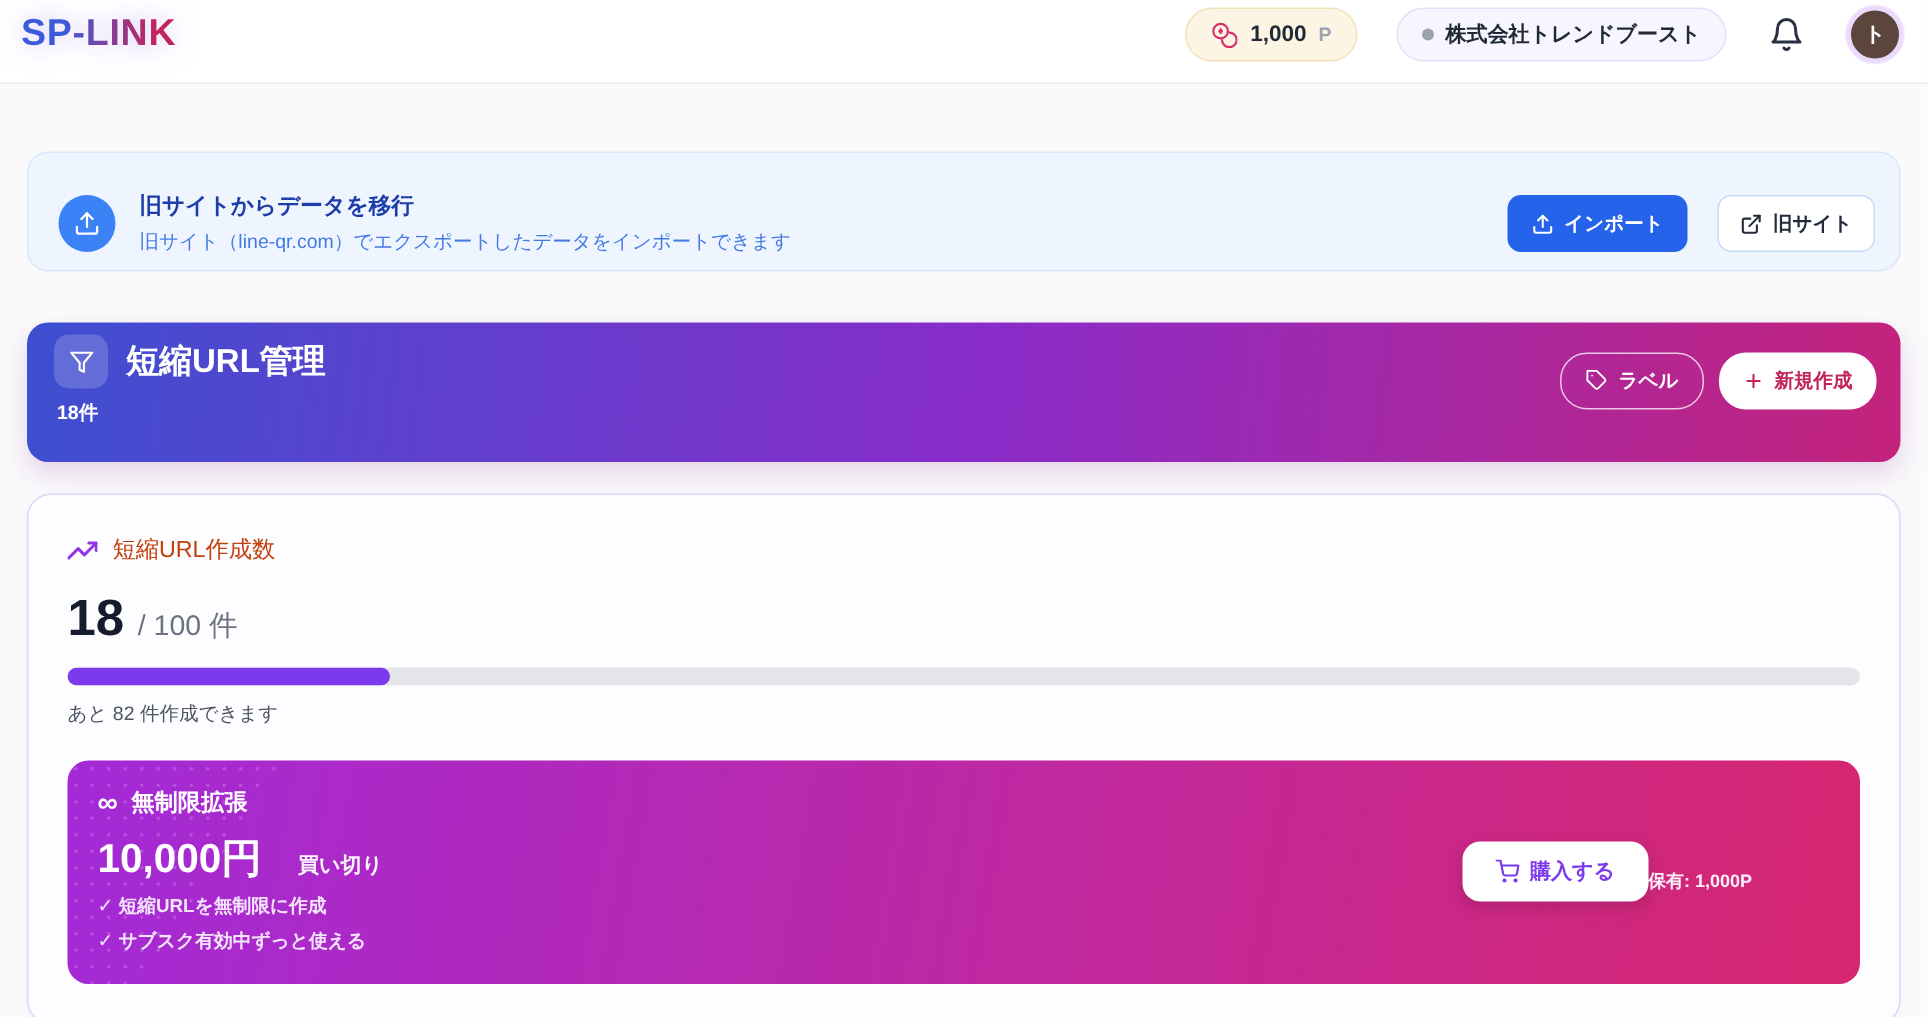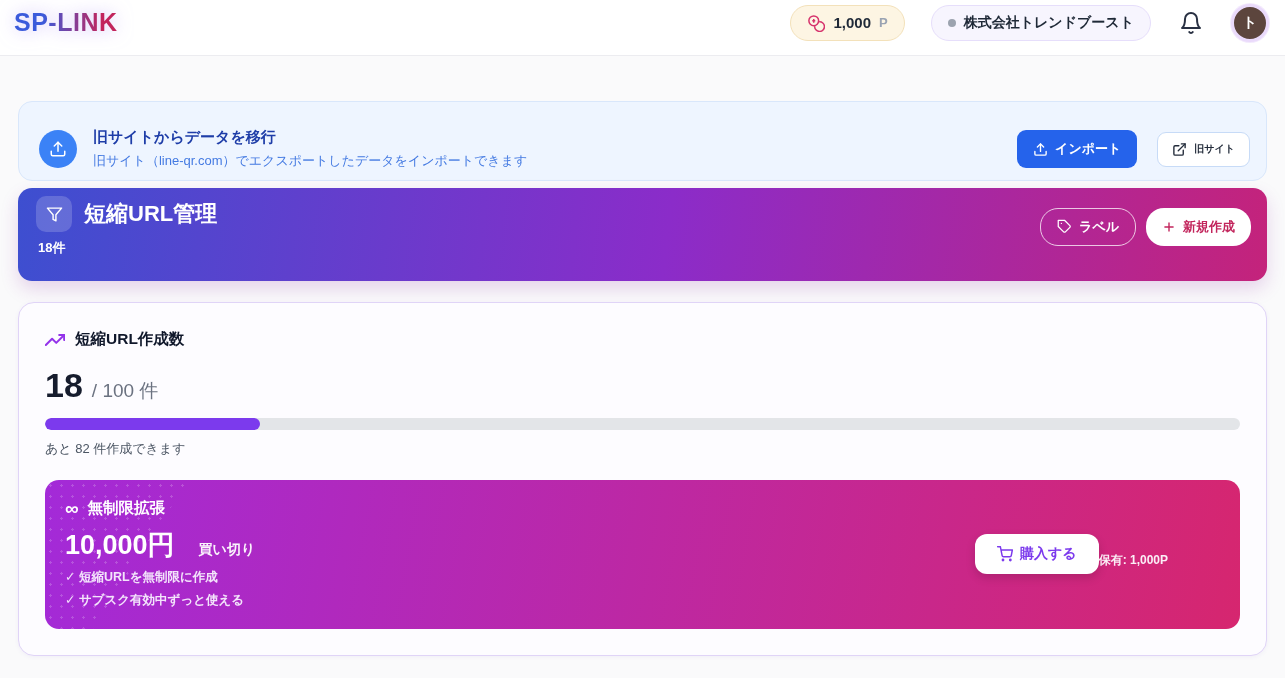--- a/index.html
+++ b/index.html
@@ -63,26 +63,26 @@
   .migration-title{ font-size:15px; font-weight:700; color:#1e3da8; }
   .migration-subtitle{ font-size:13px; color:#447ae2; margin-top:5px; }
   .migration-actions{ display:flex; align-items:center; gap:20px; }
   .btn{ display:flex; align-items:center; gap:7px; cursor:pointer; font-family:inherit; }
   .btn-import{
     background:#2563eb; color:#fff; border:none; border-radius:9px;
     padding:10px 16px; font-size:13px; font-weight:700;
   }
   .btn-oldsite{
     background:#fff; color:#222b3a; border:1px solid #c7dbf7; border-radius:9px;
-    padding:9px 14px; font-size:10px; font-weight:700;
+    padding:9px 14px; font-size:13px; font-weight:700;
   }
 
   
   .band{
-    margin-top:7px; height:93px; border-radius:14px;
+    margin-top:34px; height:93px; border-radius:14px;
     background:linear-gradient(97deg,#3d4fd0 0%,#8b2cc9 52%,#c4237b 100%);
     display:flex; align-items:center; justify-content:space-between;
     padding:0 16px 16px 18px; color:#fff;
     box-shadow:0 8px 18px rgba(140,40,160,.18);
   }
   .band-left .band-title-row{ display:flex; align-items:center; gap:12px; }
   .band-icon-chip{
     width:36px; height:36px; border-radius:10px; background:rgba(255,255,255,.18);
     display:flex; align-items:center; justify-content:center;
   }
@@ -98,21 +98,21 @@
     border-radius:18px; padding:9px 16px; font-size:13px; font-weight:700;
   }
 
   
   .card{
     margin-top:21px; border-radius:16px; background:#fdfcff;
     border:1px solid #e0d4f7; box-shadow:0 1px 4px rgba(120,80,200,.07);
     padding:26px;
   }
   .card-title-row{ display:flex; align-items:center; gap:10px; }
-  .card-title{ font-size:15.5px; font-weight:700; color:#0f172a; }
+  .card-title{ font-size:15.5px; font-weight:400; color:#c2410c; }
   .count-row{ margin-top:16px; display:flex; align-items:baseline; }
   .count-current{ font-size:34px; font-weight:800; color:#161c2d; }
   .count-total{ font-size:19px; color:#6b7280; margin-left:9px; }
   .progress-track{
     margin-top:13px; height:12px; border-radius:6px; background:#e3e5e8;
     overflow:hidden; cursor:default;
   }
   .progress-fill{ height:100%; border-radius:6px; background:#7c3aed; width:0; }
   .remaining{ margin-top:10px; font-size:13px; color:#4b5563; }
 

